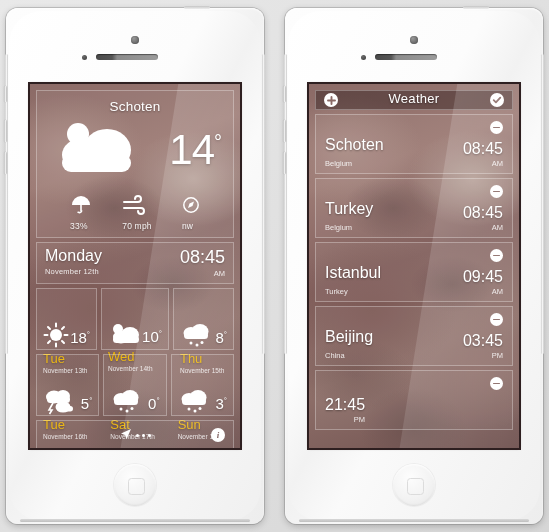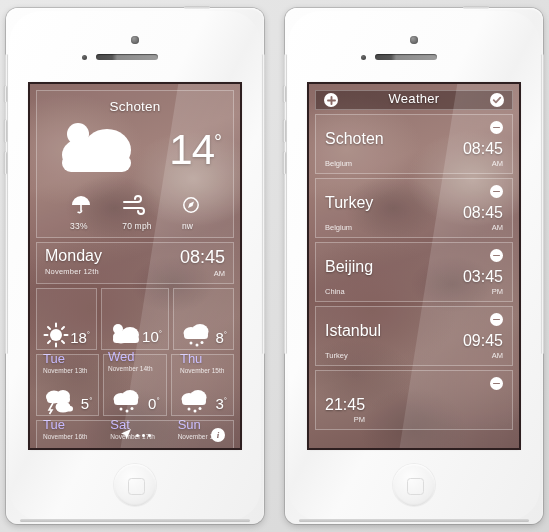--- a/index.html
+++ b/index.html
@@ -91,21 +91,21 @@
   .dayname{color:#fff;font-size:16px;font-weight:300;line-height:1;text-shadow:0 1px 2px rgba(0,0,0,.3);}
   .daysub{color:#fff;font-size:7.5px;opacity:.85;margin-top:3px;letter-spacing:.2px;}
   .clock{color:#fff;font-size:18px;font-weight:300;line-height:1;text-align:right;text-shadow:0 1px 2px rgba(0,0,0,.3);}
   .ampm{color:#fff;font-size:7.5px;opacity:.85;margin-top:3px;text-align:right;}
 
   .grid{display:flex;gap:4px;margin-top:4px;}
   .cell{flex:1;height:62px;padding:5px 6px;box-sizing:border-box;display:flex;flex-direction:column;justify-content:space-between;}
   .cell-top{display:flex;align-items:center;justify-content:space-between;margin-top:28px;}
   .cell-temp{color:#fff;font-size:15px;font-weight:300;text-shadow:0 1px 2px rgba(0,0,0,.3);}
   .cell-temp sup{font-size:8px;vertical-align:super;}
-  .cell-name{color:#c4b5fd;font-size:13px;font-weight:300;line-height:1;text-shadow:0 1px 2px rgba(0,0,0,.3);}
+  .cell-name{color:#eab308;font-size:13px;font-weight:300;line-height:1;text-shadow:0 1px 2px rgba(0,0,0,.3);}
   .cell-date{color:#fff;font-size:6.5px;opacity:.82;margin-top:2px;}
 
   .p1-bar{height:30px;margin-top:4px;display:flex;align-items:center;justify-content:center;position:relative;}
   .info-btn{position:absolute;right:8px;top:50%;margin-top:-7px;width:14px;height:14px;border-radius:50%;
     background:#fff;display:flex;align-items:center;justify-content:center;
     color:#7a5a58;font-size:9px;font-style:italic;font-family:"Liberation Serif",serif;font-weight:700;}
   .locrow{display:flex;align-items:center;gap:4px;}
   .dots{display:flex;gap:3px;}
   .dots i{width:3px;height:3px;border-radius:50%;background:#fff;display:block;}
 
@@ -116,21 +116,21 @@
   .circ{position:absolute;top:50%;margin-top:-7px;width:14px;height:14px;border-radius:50%;background:#fff;
     display:flex;align-items:center;justify-content:center;}
   .circ.plus{left:8px;} .circ.check{right:8px;}
   .circ svg{display:block;}
   .row{height:60px;margin-top:4px;padding:6px 9px 5px 9px;position:relative;
     display:flex;align-items:flex-end;justify-content:space-between;}
   .row .minus{position:absolute;top:6px;right:9px;width:13px;height:13px;border-radius:50%;background:#fff;
     display:flex;align-items:center;justify-content:center;}
   .row .minus span{display:block;width:7px;height:1.6px;background:#8a6a66;border-radius:1px;}
   .rname{color:#fff;font-size:16px;font-weight:300;line-height:1;text-shadow:0 1px 2px rgba(0,0,0,.35);}
-  .rsub{color:#fff;font-size:7.5px;opacity:.85;margin-top:12px;}
+  .rsub{color:#fff;font-size:7.5px;opacity:.85;margin-top:6px;}
   .rtime{color:#fff;font-size:16px;font-weight:300;line-height:1;text-align:right;text-shadow:0 1px 2px rgba(0,0,0,.35);}
   .rmer{color:#fff;font-size:7.5px;opacity:.85;margin-top:2px;text-align:right;}
   svg{overflow:visible;}
 </style>
 </head>
 <body>
 
 <div class="stage">
 
   <div class="phone left">
@@ -417,40 +417,40 @@
             <div class="rtime">08:45</div>
             <div class="rmer">AM</div>
           </div>
         </div>
 
         <div class="panel row">
           <div class="minus">
               <span></span>
             </div>
           <div>
-            <div class="rname">Beijing</div>
-            <div class="rsub">China</div>
-          </div>
-          <div>
-            <div class="rtime">03:45</div>
-            <div class="rmer">PM</div>
+            <div class="rname">Istanbul</div>
+            <div class="rsub">Turkey</div>
+          </div>
+          <div>
+            <div class="rtime">09:45</div>
+            <div class="rmer">AM</div>
           </div>
         </div>
 
         <div class="panel row">
           <div class="minus">
               <span></span>
             </div>
           <div>
-            <div class="rname">Istanbul</div>
-            <div class="rsub">Turkey</div>
-          </div>
-          <div>
-            <div class="rtime">09:45</div>
-            <div class="rmer">AM</div>
+            <div class="rname">Beijing</div>
+            <div class="rsub">China</div>
+          </div>
+          <div>
+            <div class="rtime">03:45</div>
+            <div class="rmer">PM</div>
           </div>
         </div>
 
         <div class="panel row">
           <div class="minus">
               <span></span>
             </div>
           <div>
             <div class="rtime">21:45</div>
             <div class="rmer">PM</div>

